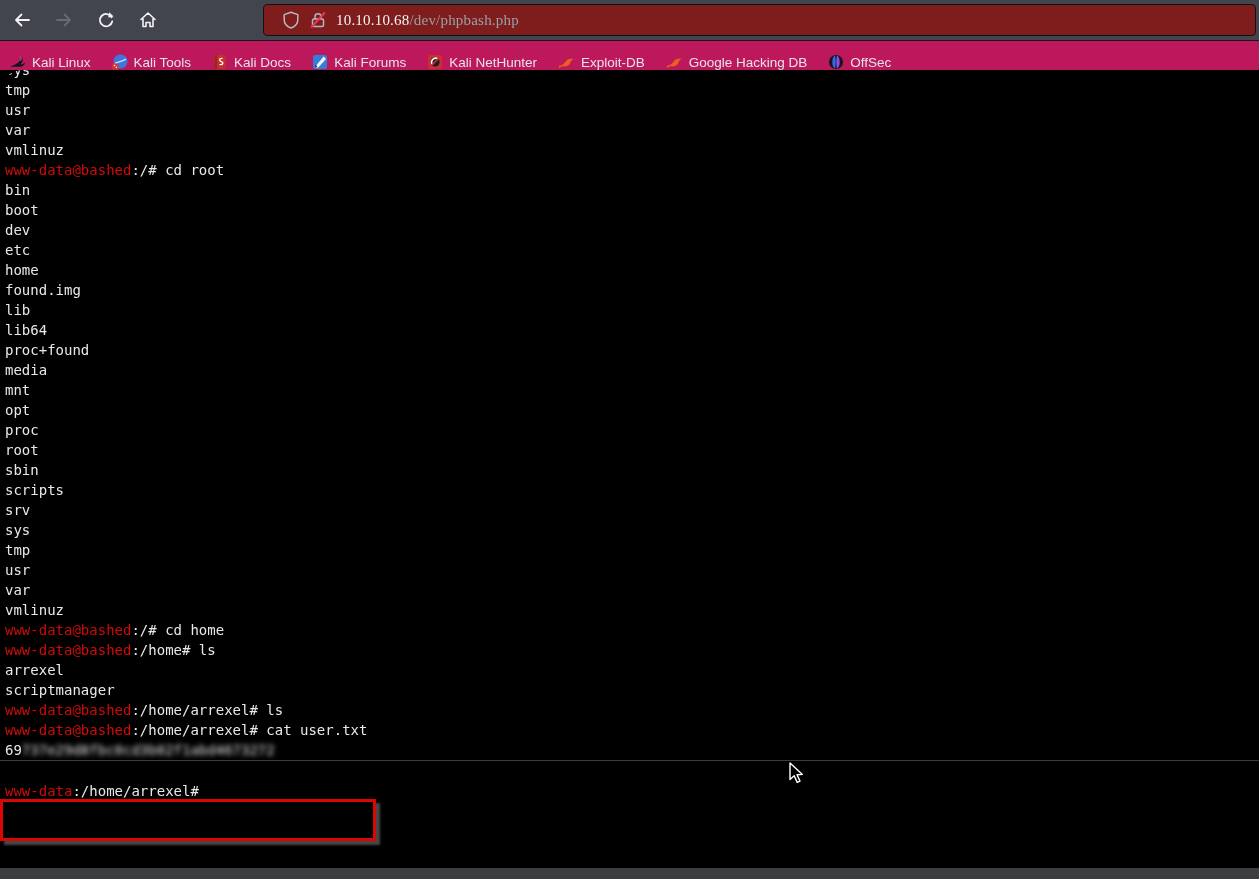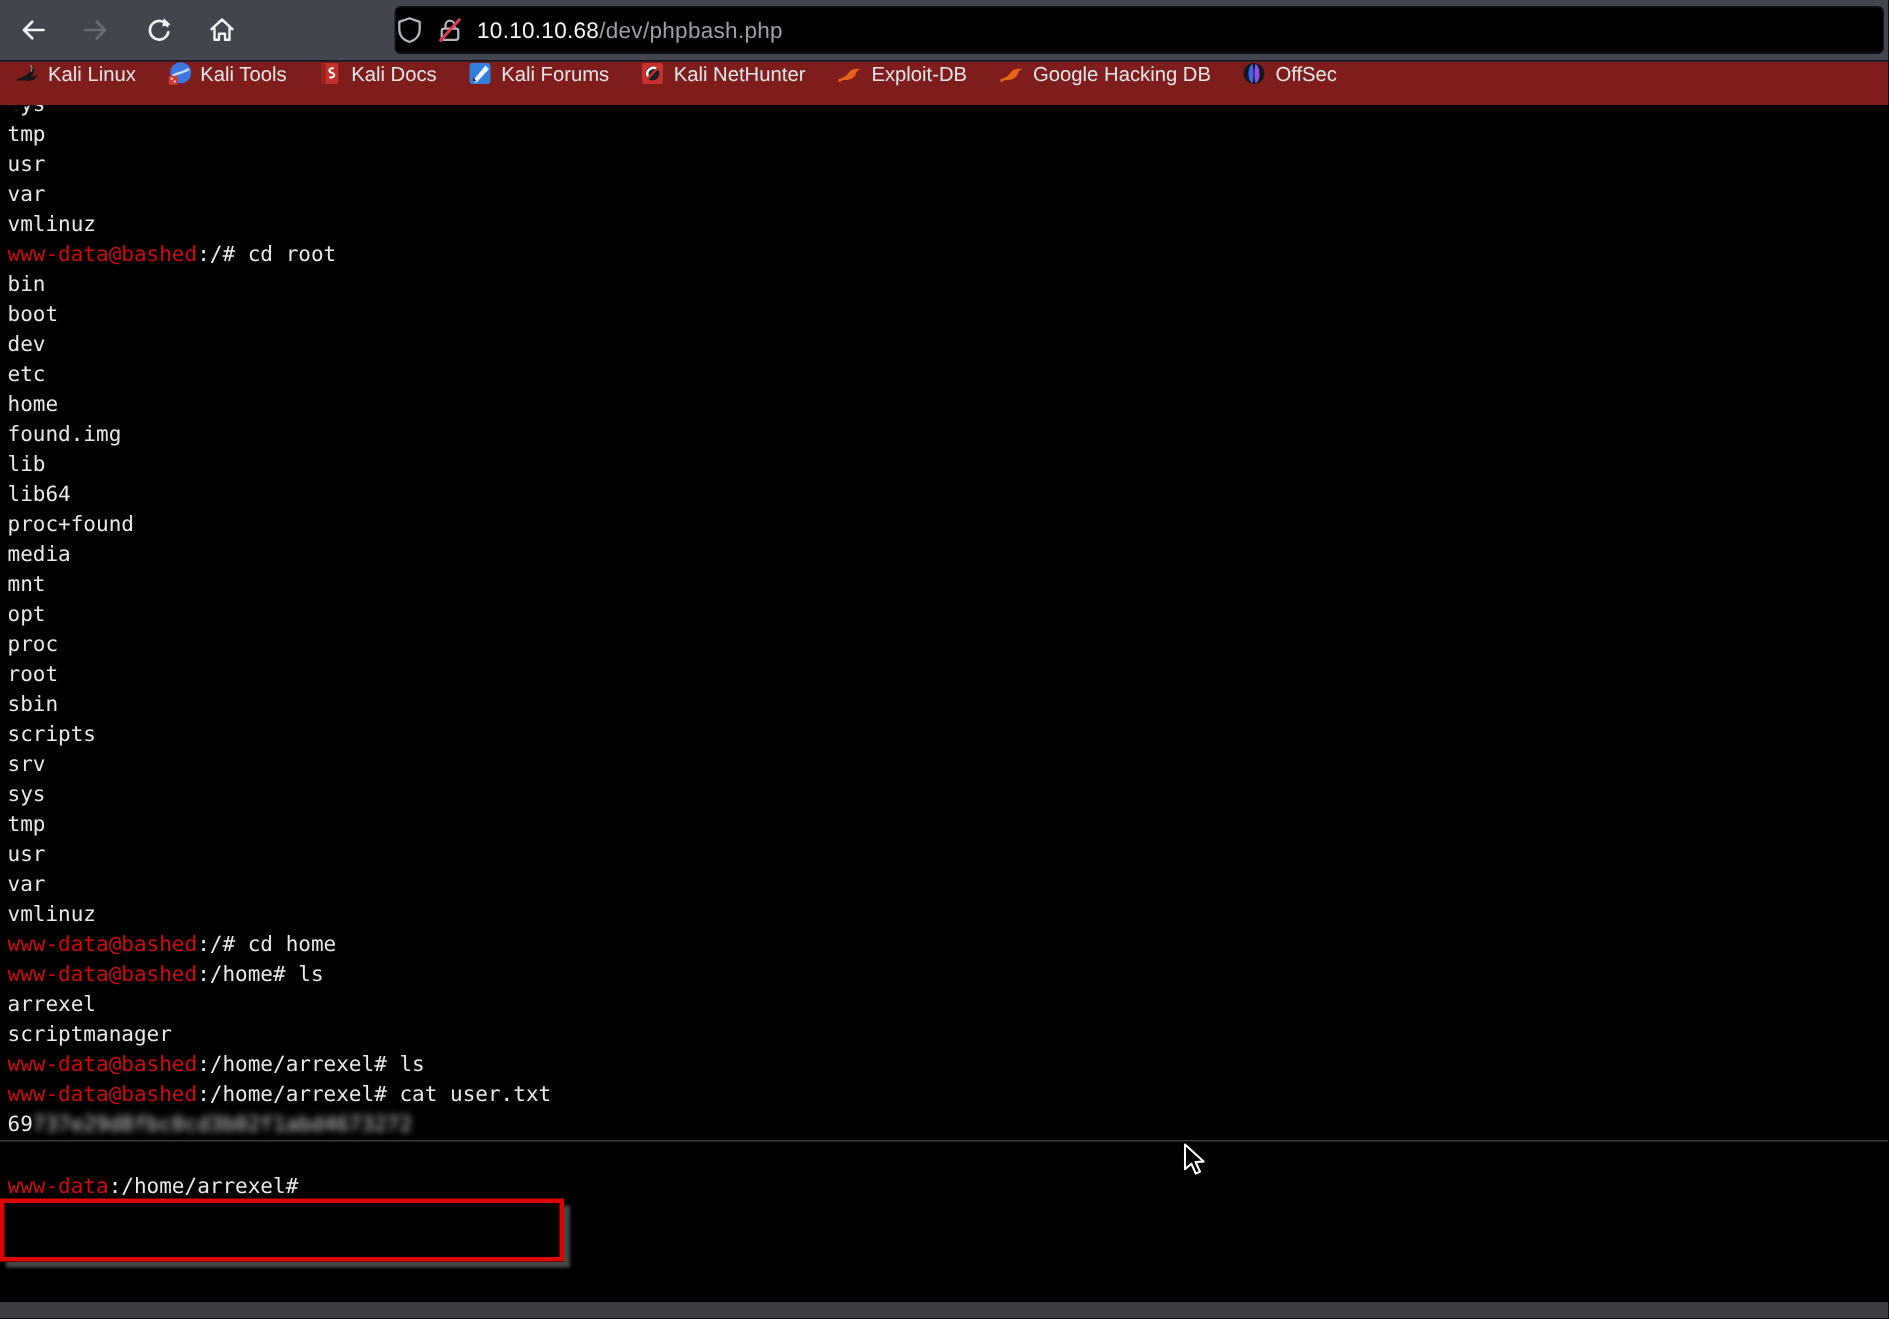--- a/index.html
+++ b/index.html
@@ -8,31 +8,31 @@
 
   
   .toolbar {
     position:relative; width:100%; height:41px;
     background:#42454e; border-bottom:1px solid #15171c;
   }
   .nav-btns { position:absolute; left:10px; top:0; height:40px; display:flex; align-items:center; gap:18px; }
   .nav-btn { width:24px; height:24px; display:flex; align-items:center; justify-content:center; border-radius:3px; }
   .url-bar {
     position:absolute; left:263px; right:3px; top:4px; height:32px;
-    background:#000000; border-radius:4px; border:1px solid #101219;
-    display:flex; align-items:center; padding:0 0; gap:9px;
+    background:#7f1d1d; border-radius:4px; border:1px solid #101219;
+    display:flex; align-items:center; padding:0 18px; gap:9px;font-family:Liberation Serif, serif;
   }
   .url-text { font-size:15px; letter-spacing:.2px; white-space:nowrap; }
   .url-host { color:#f4f4f6; }
   .url-path { color:#9aa0aa; }
 
   
   .bookmarks {
-    width:100%; height:29px; background:#7f1d1d;
-    display:flex; align-items:flex-start; padding:0 9px; gap:21px;
+    width:100%; height:29px; background:#be185d;
+    display:flex; align-items:flex-end; padding:0 9px; gap:21px;
   }
   .bm { display:flex; align-items:center; gap:6px; color:#e3e5e8; font-size:13.5px; text-decoration:none; white-space:nowrap; }
   .bm svg { display:block; }
 
   
   .terminal {
     position:relative; width:100%; height:798px; background:#000;
     font-family:"DejaVu Sans Mono", monospace; font-size:14px; line-height:20px;
     color:#e8e8e8; overflow:hidden;border-radius:23px;
   }

